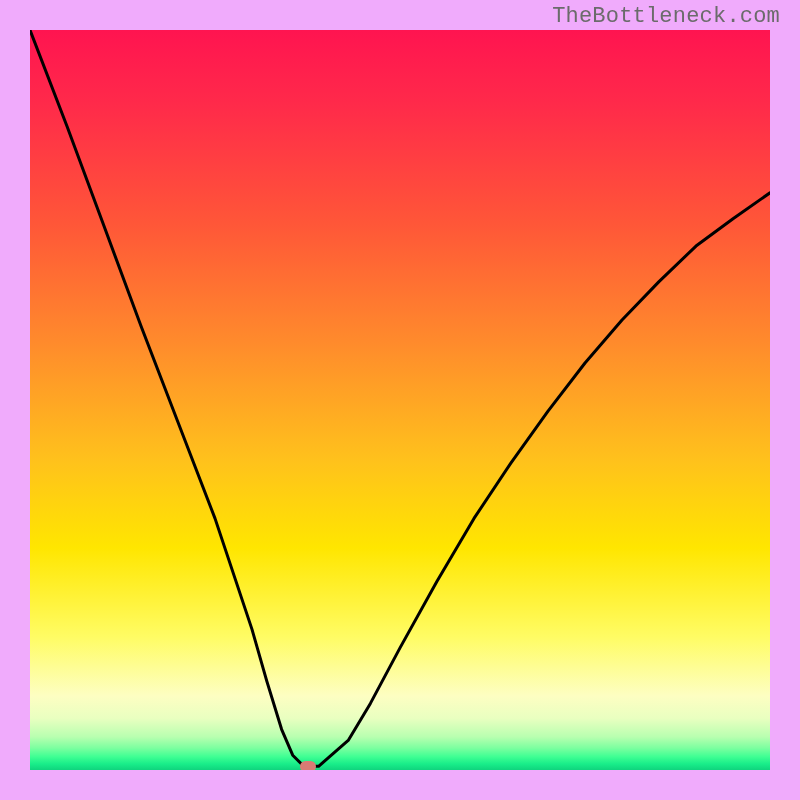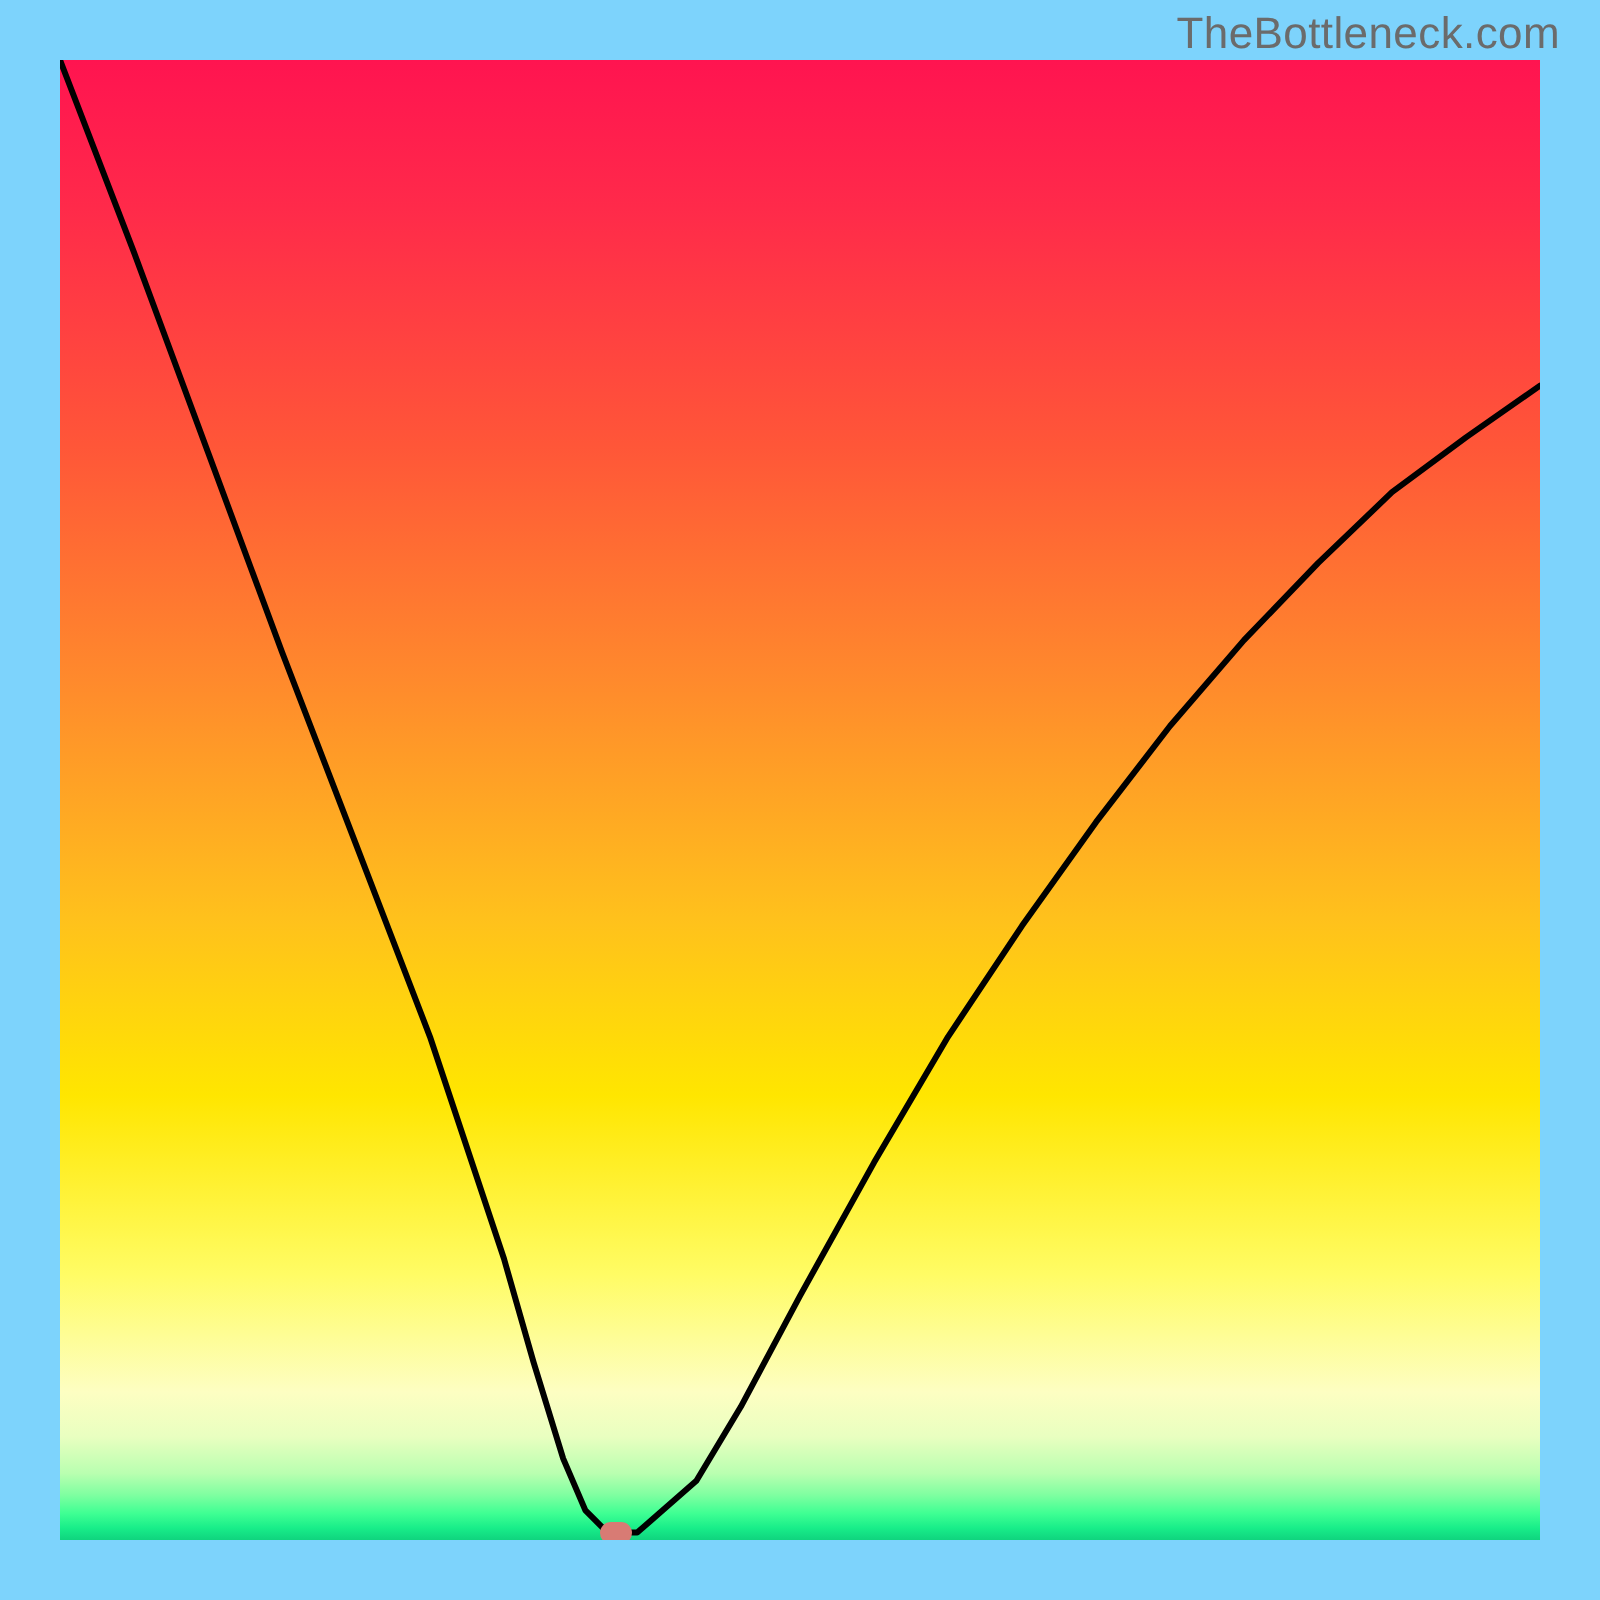--- a/index.html
+++ b/index.html
@@ -7,21 +7,22 @@
     padding: 0;
     width: 800px;
     height: 800px;
     background: #000;
     font-family: Arial, Helvetica, sans-serif;
   }
   .frame {
     position: relative;
     width: 800px;
     height: 800px;
-    background: #7dd3fc;
+    background: #f0abfc;
+    font-family: Liberation Mono, monospace;
   }
   .watermark {
     position: absolute;
     top: 4px;
     right: 20px;
     color: #6b6b6b;
     font-size: 22px;
     font-weight: 500;
     letter-spacing: 0.2px;
     z-index: 30;

